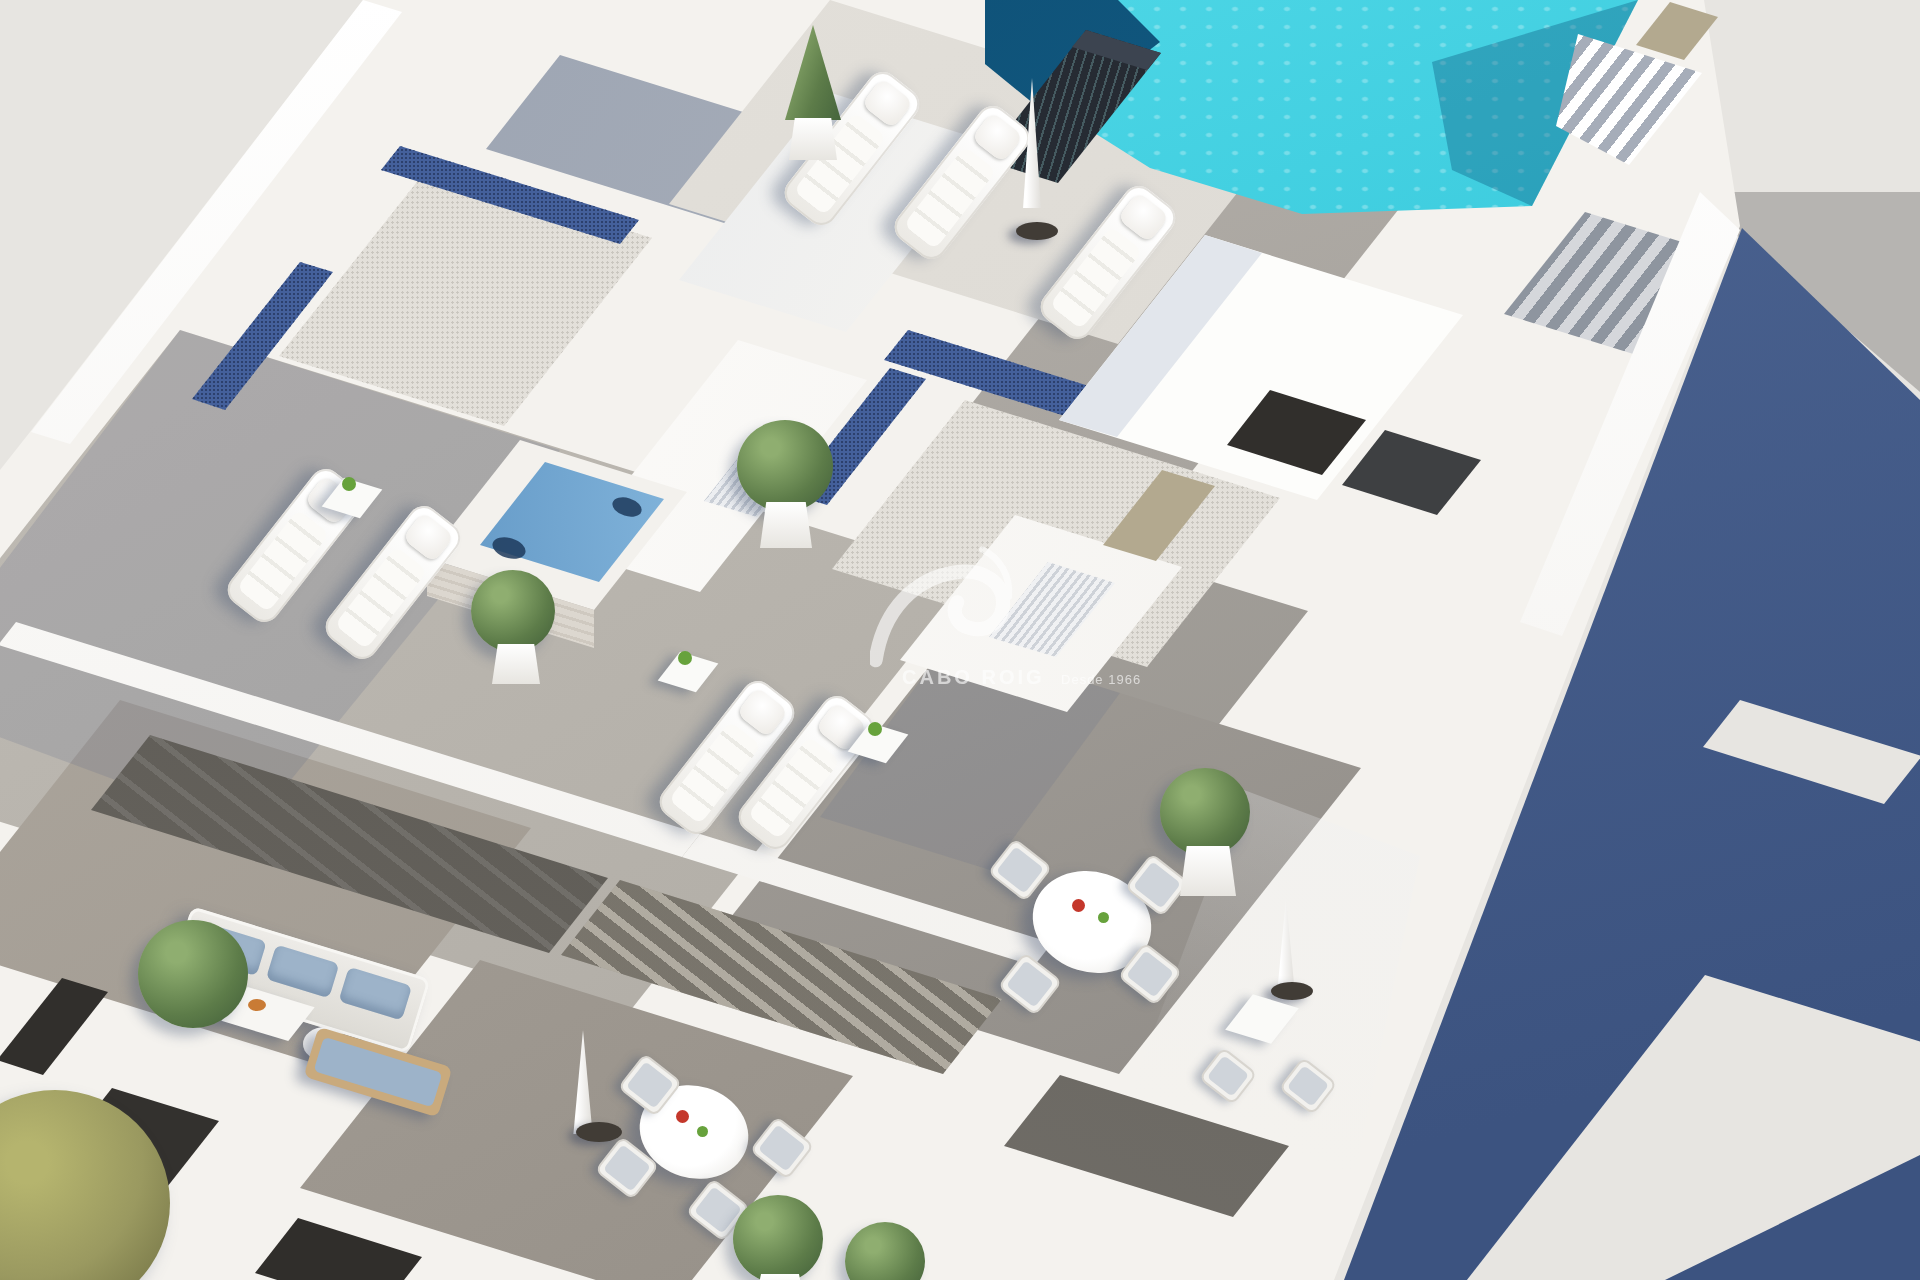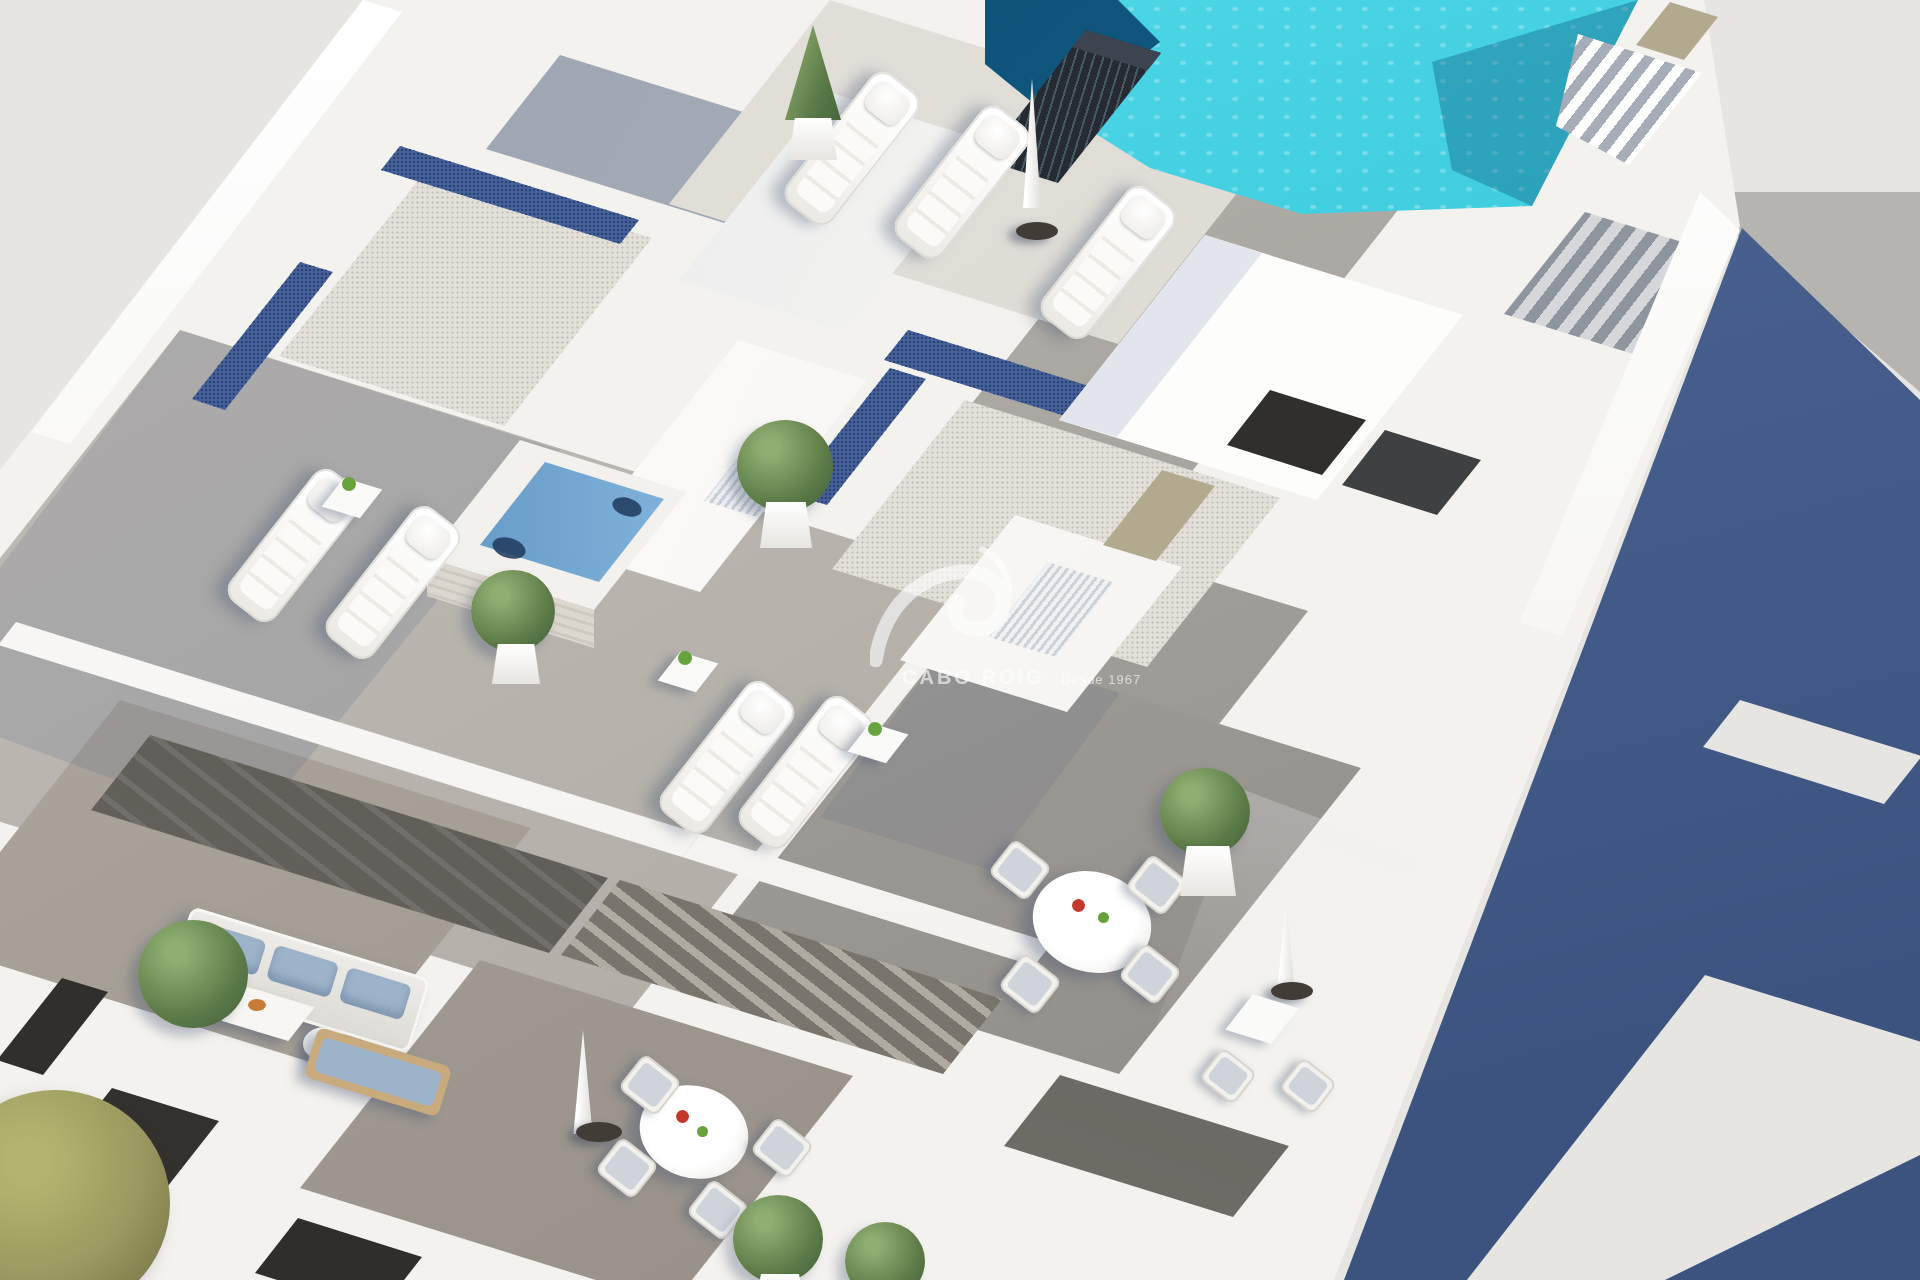--- a/index.html
+++ b/index.html
@@ -412,17 +412,17 @@
   <div class="bush" style="left:845px;top:1222px;width:80px;height:78px"></div>
   <div class="olive-tree" style="left:-60px;top:1090px;width:230px;height:226px"></div>
 
   <div class="watermark">
     <svg width="150" height="130" viewBox="0 0 160 130">
       <path d="M6 124 C14 70 48 36 92 30 C122 26 142 42 142 62 C142 82 126 94 108 90 C94 87 86 74 93 62" fill="none" stroke="#ffffff" stroke-width="15" stroke-linecap="round"></path>
       <path d="M120 6 C138 14 150 34 148 56" fill="none" stroke="#ffffff" stroke-width="7" stroke-linecap="round"></path>
     </svg>
     <div class="wm-text">
       <span class="wm-brand">CABO ROIG</span>
-      <span class="wm-tagline">Desde 1967</span>
+      <span class="wm-tagline">Desde 1966</span>
     </div>
   </div>
 
 </div>
 
 </body></html>

